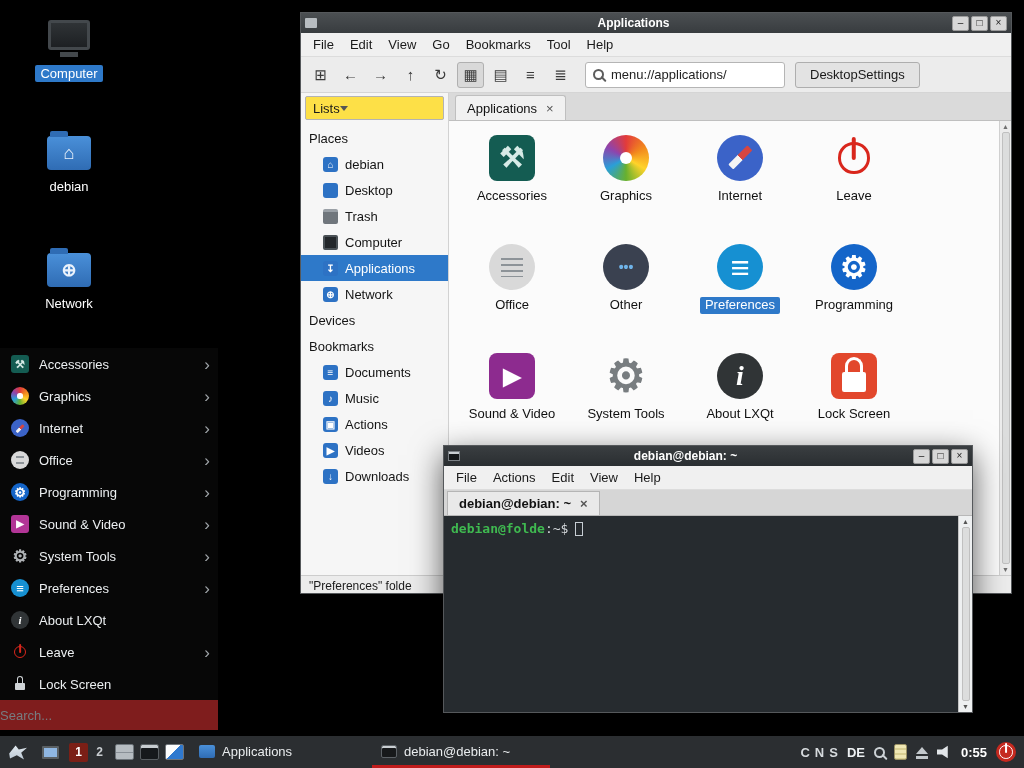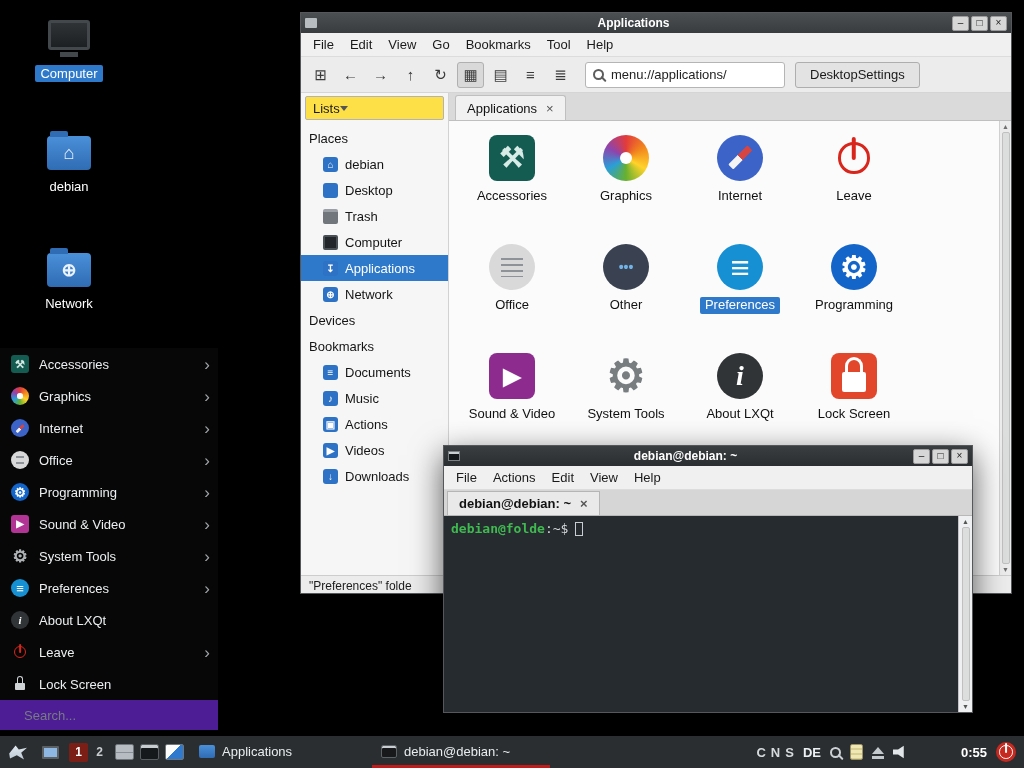--- a/index.html
+++ b/index.html
@@ -94,21 +94,21 @@
   .p-user { color:var(--terminal-green,#3fb950); font-weight:bold; }
   .p-dim, .p-path { color:#d3d7da; }
   .cursor { display:inline-block; width:8px; height:14px; border:1px solid #c7ced4; vertical-align:text-bottom; margin-left:7px; }
   .term-scroll { width:14px; background:#eef0f1; border-left:1px solid #c4c4c4; display:flex; flex-direction:column; align-items:center; justify-content:space-between; font-size:7px; color:#555; padding:2px 0; flex:none; }
 
   
   #start-menu { position:absolute; left:0; top:348px; width:218px; z-index:4; background:#070707; }
   .sm-item { height:32px; display:flex; align-items:center; gap:10px; padding:0 8px 0 11px; color:#eceff1; }
   .sm-label { flex:1; white-space:nowrap; }
   .sm-arrow { color:#9fa4a8; font-size:17px; line-height:1; }
-  input.search { width:100%; height:30px; background:#4c1d95; border:none; outline:none; color:#9da2a6; padding:0 24px; font:13px "Liberation Sans",sans-serif; display:block; }
+  input.search { width:100%; height:30px; background:#7f1d1d; border:none; outline:none; color:#9da2a6; padding:0 0; font:13px "Liberation Sans",sans-serif; display:block; }
   input.search::placeholder { color:#777c80; }
 
   
   #taskbar { position:absolute; left:0; bottom:0; width:1024px; height:32px; background:var(--taskbar-bg,#2b2e31); display:flex; align-items:center; gap:6px; padding:0 5px; z-index:10; }
   .tb-btn { width:26px; height:26px; display:flex; align-items:center; justify-content:center; flex:none; }
   .bird { width:20px; height:18px; background:linear-gradient(#e8eef3,#b9c6d2); clip-path:polygon(6% 58%, 38% 14%, 54% 36%, 95% 26%, 66% 54%, 80% 92%, 44% 68%, 10% 86%); display:inline-block; }
   .mini-monitor { width:17px; height:13px; background:#8fb7e3; border:2px solid #5a6064; border-radius:1px; display:inline-block; }
   .pg { width:19px; height:19px; display:flex; align-items:center; justify-content:center; color:#c9cdd1; font-size:12px; font-weight:bold; border-radius:2px; flex:none; }
   .pg.active { background:#7b1f16; color:#fff; }
   .ql { width:19px; height:16px; display:inline-block; border-radius:2px; flex:none; }
@@ -121,21 +121,21 @@
   .ticon { width:16px; height:13px; flex:none; border-radius:2px; }
   .t-folder { background:linear-gradient(#4a90d9,#2f6cb4); }
   .t-terminal { background:#17191b; border:1px solid #5c6166; box-shadow:inset 0 2px 0 #c9ced2; }
   .tray { margin-left:auto; display:flex; align-items:center; gap:9px; padding-right:3px; }
   .ind { color:#d6dadd; font-weight:bold; }
   .kbd-layout { color:#eef1f3; font-weight:bold; }
   .clipboard { width:13px; height:16px; background:repeating-linear-gradient(#efe7b4 0 3px,#d9cf92 3px 5px); border:1px solid #9b9265; border-radius:2px; display:inline-block; }
   .eject { width:0; height:0; border-left:6px solid transparent; border-right:6px solid transparent; border-bottom:7px solid #c3c8cc; position:relative; display:inline-block; margin-bottom:4px; }
   .eject::after { content:""; position:absolute; left:-6px; top:9px; width:12px; height:3px; background:#c3c8cc; }
   .speaker { width:15px; height:14px; background:#e2e6e9; clip-path:polygon(0 33%,34% 33%,72% 6%,72% 94%,34% 67%,0 67%); display:inline-block; }
-  .clock { color:#fff; font-weight:bold;margin-left:44px; }
+  .clock { color:#fff; font-weight:bold; }
   .power-btn { width:20px; height:20px; border-radius:50%; background:#c5291f; color:#fff; font-size:12px; }
 </style>
 </head>
 <body>
 
 <div id="desktop-icons">
     <div class="desk-icon">
       <span class="monitor-icon"></span>
       <span class="desk-label sel">Computer</span>
     </div>

